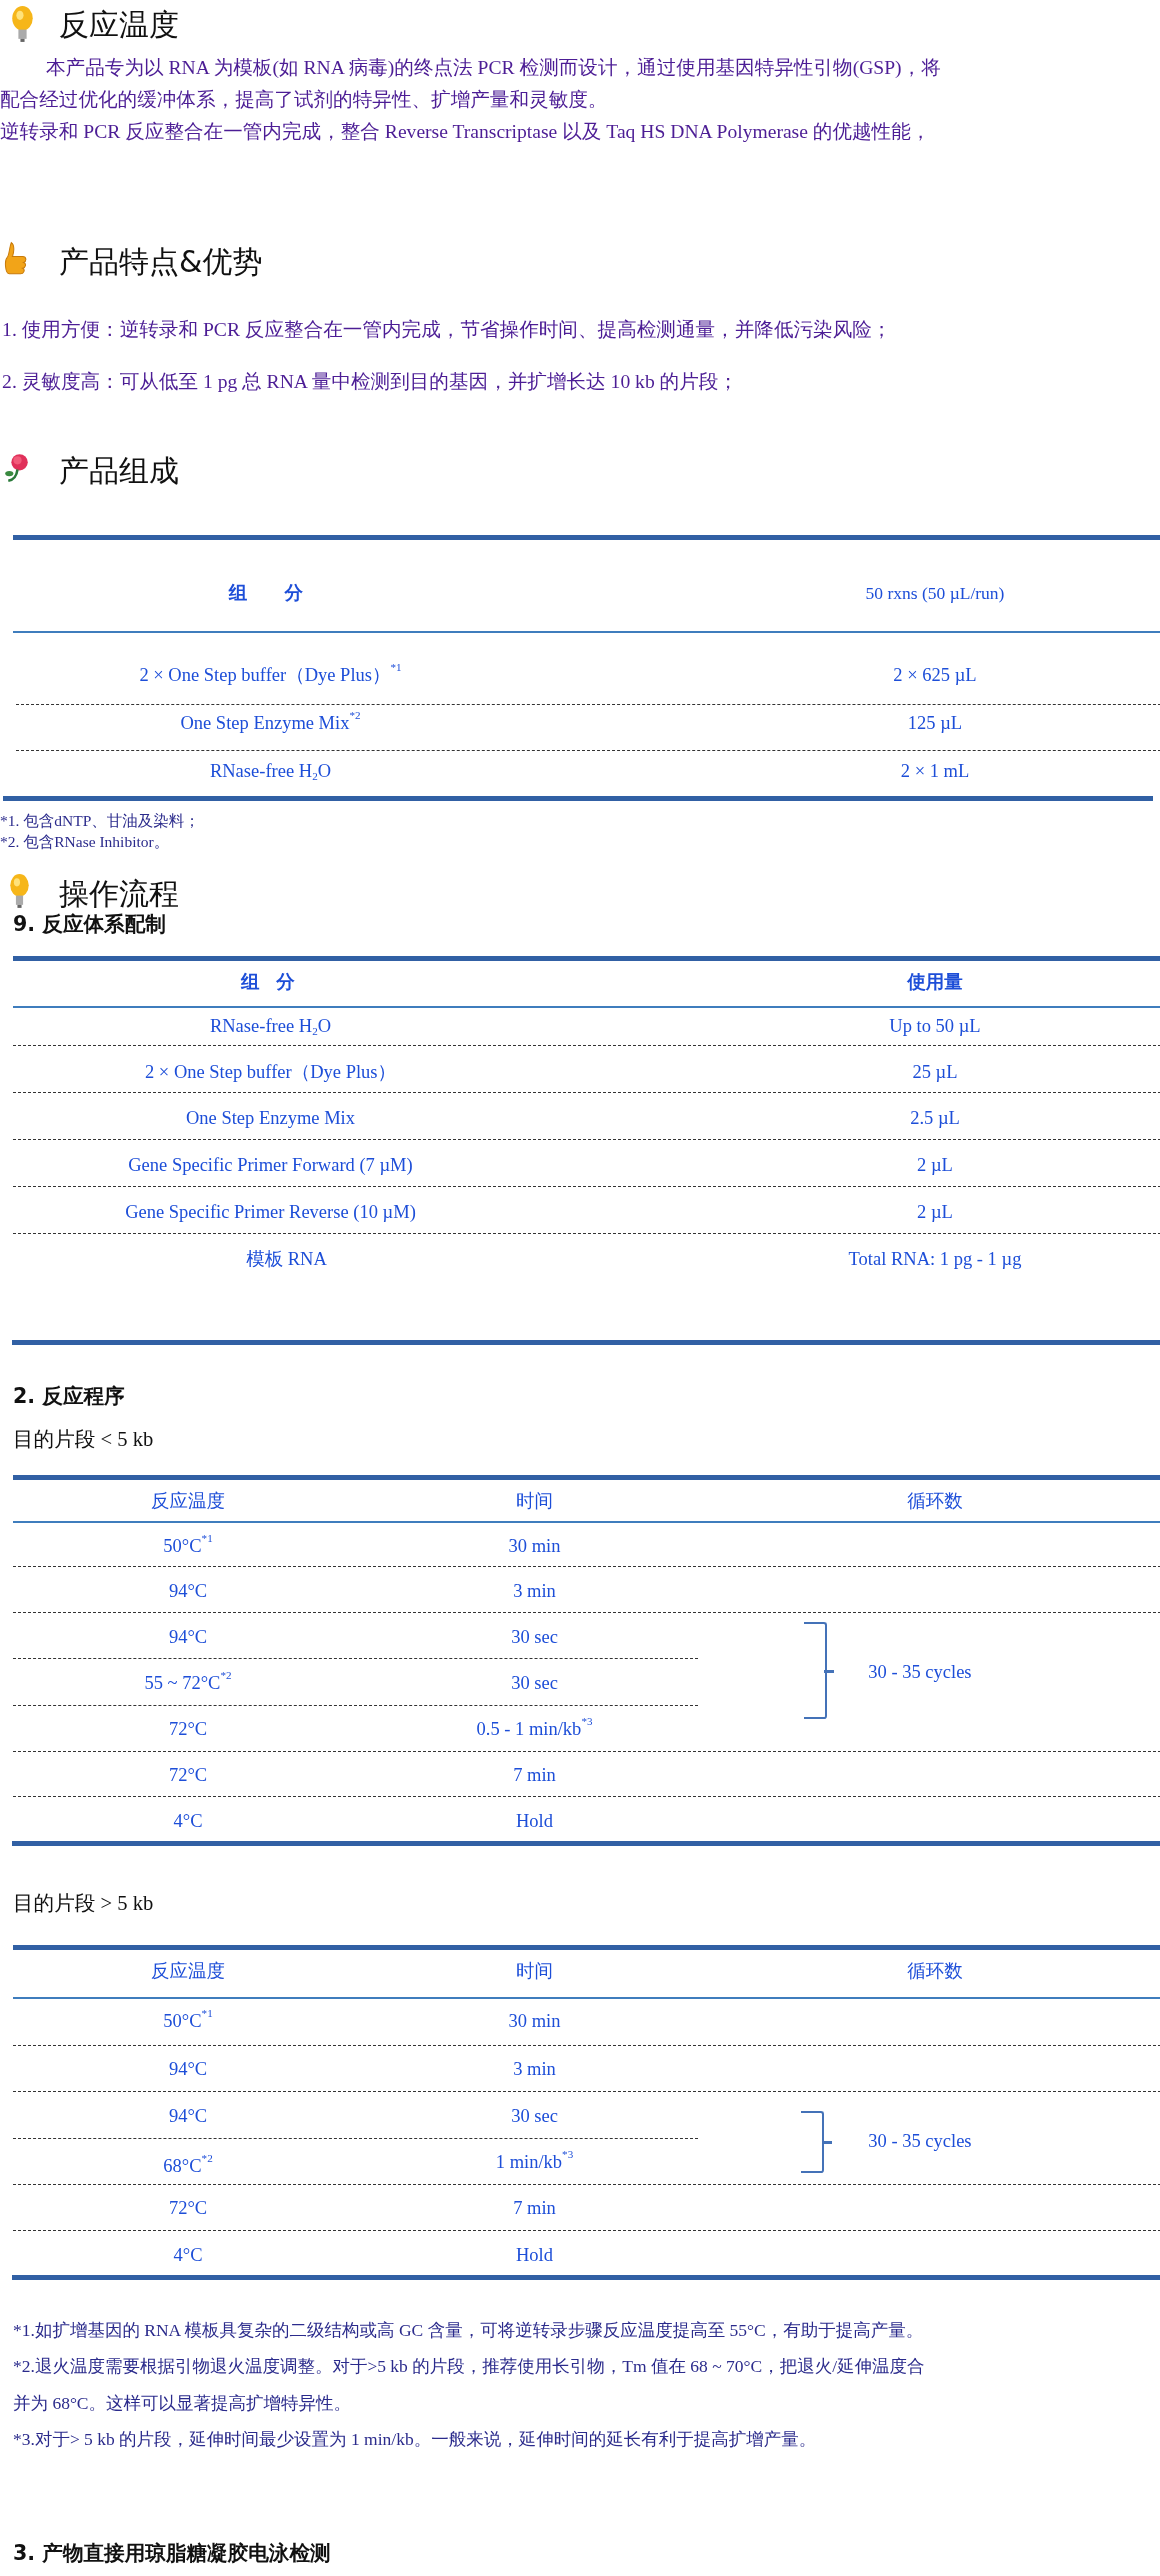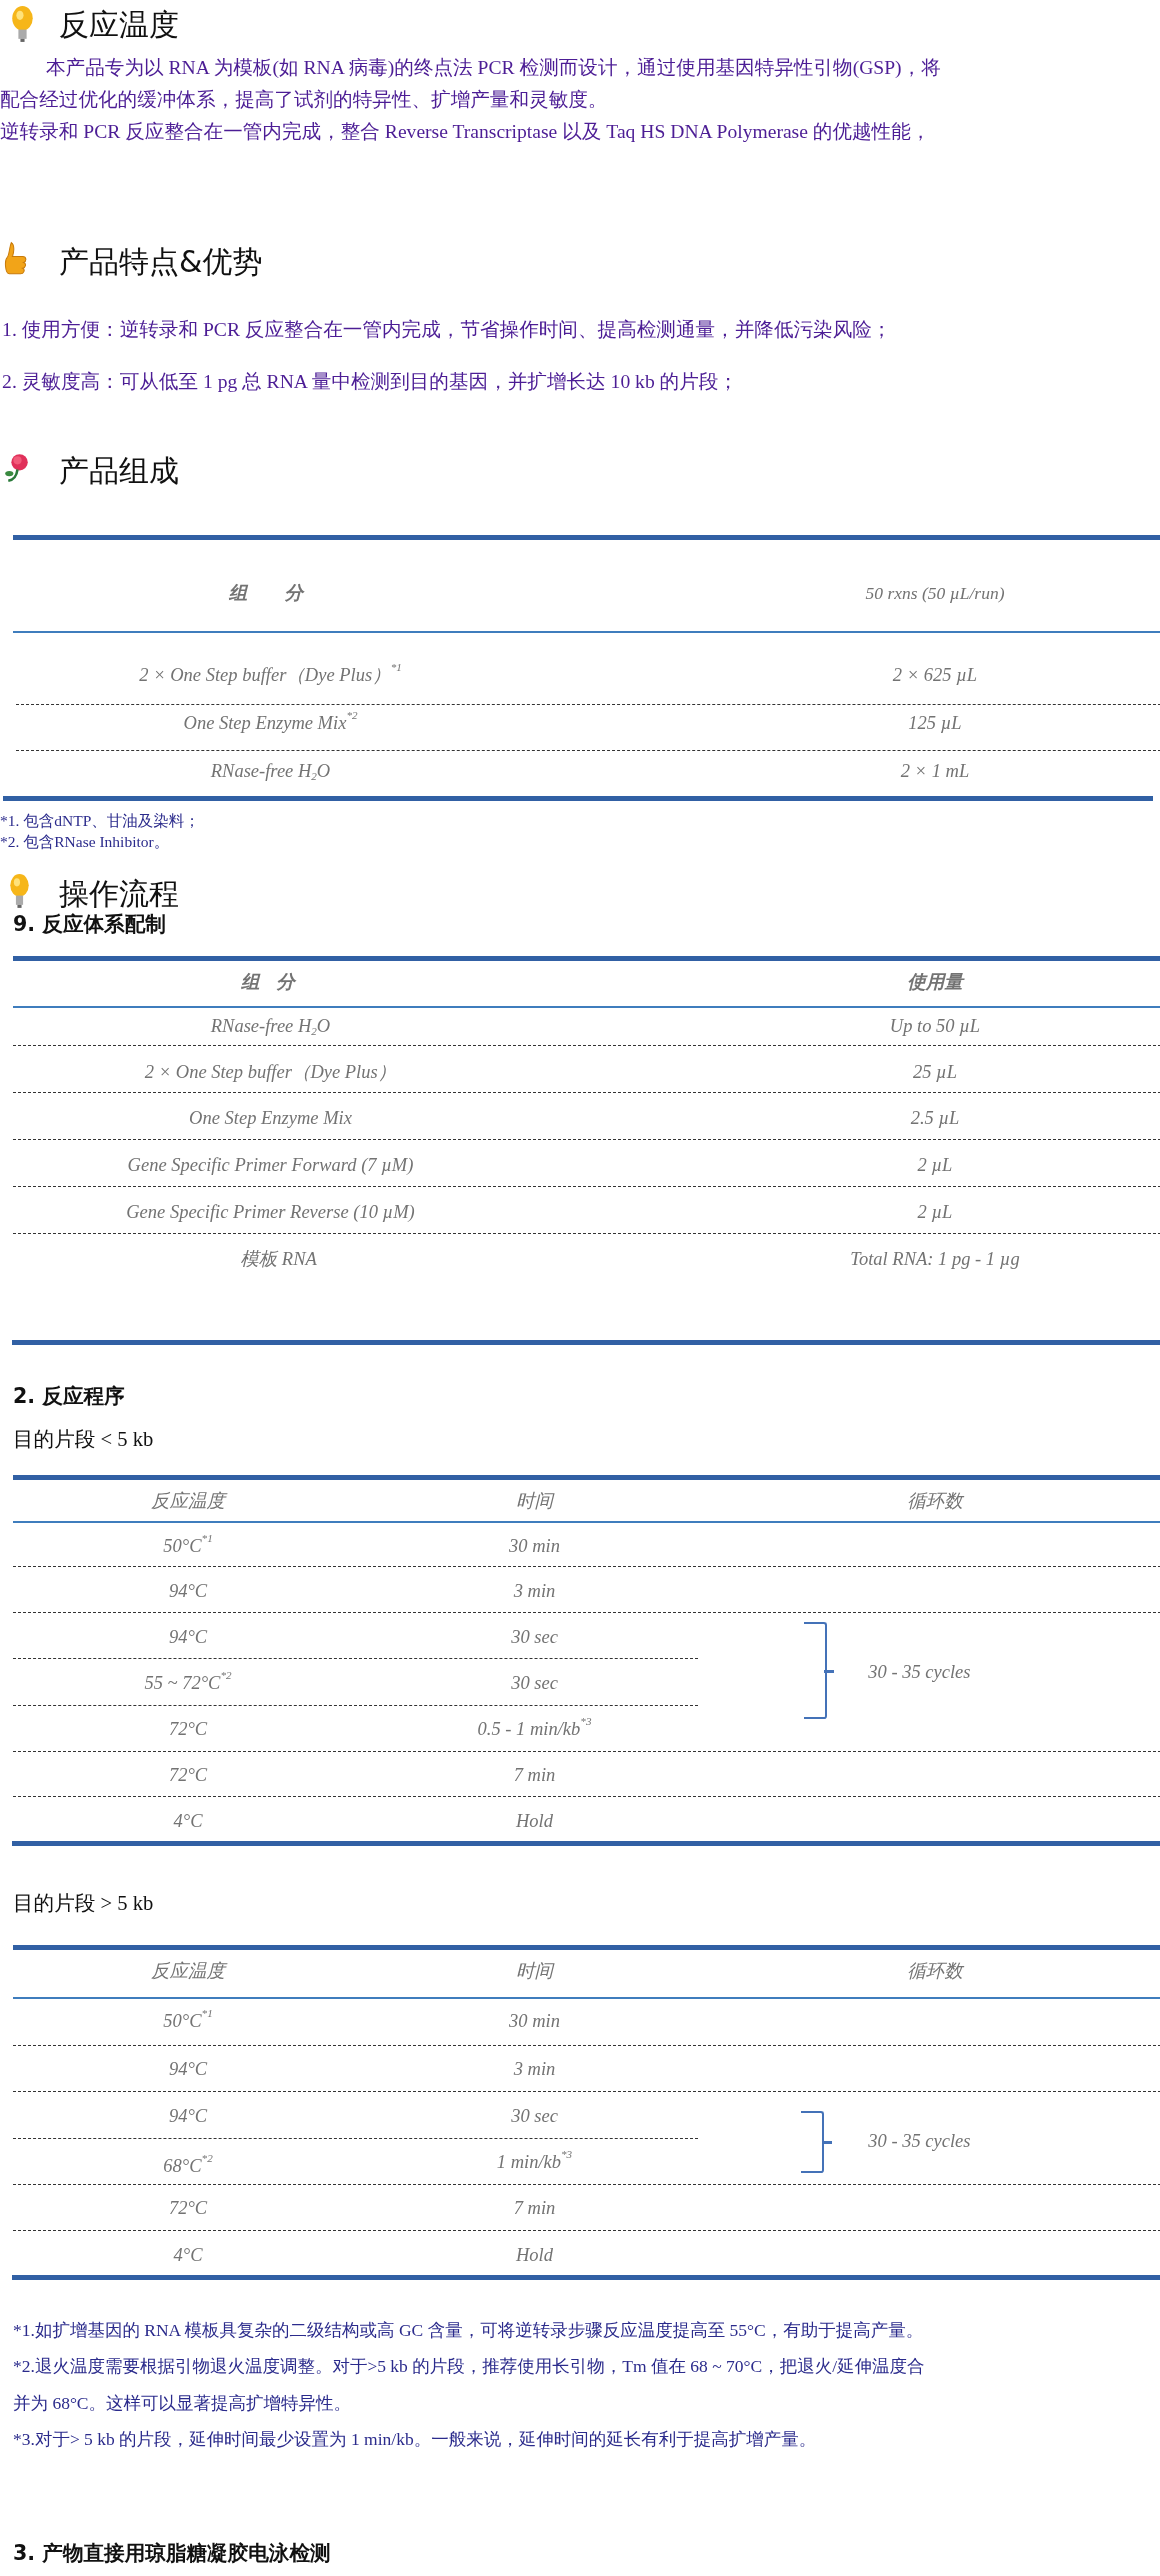--- a/index.html
+++ b/index.html
@@ -8,21 +8,21 @@
   .sec-title{position:absolute;left:59px;font-family:"DejaVu Sans","Liberation Sans",sans-serif;font-size:30px;line-height:36px;color:#111;white-space:nowrap;}
   .icon{position:absolute;width:31px;height:41px;}
   .para{position:absolute;left:0;width:1149px;font-size:19.6px;line-height:32px;color:#4c1d95;}
   .para .indent{padding-left:46px;}
   .sub-title{position:absolute;left:13px;font-family:"DejaVu Sans","Liberation Sans",sans-serif;font-weight:bold;font-size:20.6px;line-height:26px;color:#111;white-space:nowrap;}
   .plain-label{position:absolute;left:13px;font-size:20.6px;line-height:26px;color:#111;white-space:nowrap;}
   .tbl{position:absolute;left:13px;width:1148px;}
   .rule-thick{position:absolute;left:0;right:0;height:4.6px;background:#3160a4;}
   .rule-thin{position:absolute;left:0;right:0;height:1.5px;background:#3f7dbd;}
   .rule-dash{position:absolute;height:0;border-top:1.5px dashed #333;}
-  .cell{position:absolute;text-align:center;font-size:18.5px;line-height:26px;color:#737373;white-space:nowrap;font-style:italic;}
+  .cell{position:absolute;text-align:center;font-size:18.5px;line-height:26px;color:#1d4ed8;white-space:nowrap;}
   .hdr{font-family:"DejaVu Sans","Liberation Sans",sans-serif;font-weight:bold;font-size:18.5px;}
   .hdr-normal{font-family:"DejaVu Sans","Liberation Sans",sans-serif;font-size:18.5px;}
   sup{font-size:0.6em;vertical-align:0.9em;line-height:0;}
   sub{font-size:0.6em;vertical-align:-0.25em;line-height:0;}
   .fn{position:absolute;left:13px;font-size:17.5px;line-height:23px;color:#2b2b8c;white-space:nowrap;}
   .fn-small{position:absolute;left:0;font-size:15.5px;line-height:20.6px;color:#2b2b8c;white-space:nowrap;}
   .bracket{position:absolute;width:20.6px;border:2.6px solid #4472b8;border-left:none;border-radius:0 3.1px 3.1px 0;}
   .bracket-tip{position:absolute;width:10.3px;height:2.6px;background:#4472b8;}
 </style>
 </head>
@@ -115,21 +115,21 @@
   <div class="rule-dash" style="left:0;right:0;top:183px"></div>
 
   <div class="cell" style="left:0;width:515px;top:196px">Gene Specific Primer Forward (7 µM)</div>
   <div class="cell" style="left:711px;width:422px;top:196px">2 µL</div>
   <div class="rule-dash" style="left:0;right:0;top:230px"></div>
 
   <div class="cell" style="left:0;width:515px;top:243px">Gene Specific Primer Reverse (10 µM)</div>
   <div class="cell" style="left:711px;width:422px;top:243px">2 µL</div>
   <div class="rule-dash" style="left:0;right:0;top:277px"></div>
 
-  <div class="cell" style="left:8px;width:515px;top:290px">模板 RNA</div>
+  <div class="cell" style="left:16px;width:515px;top:290px">模板 RNA</div>
   <div class="cell" style="left:711px;width:422px;top:290px">Total RNA: 1 pg - 1 µg</div>
   <div class="rule-thick" style="top:384px;left:-1px"></div>
 </div>
 
 <div class="sub-title" style="top:1383px">2. 反应程序</div>
 <div class="plain-label" style="top:1426px">目的片段 &lt; 5 kb</div>
 
 <div class="tbl" style="top:1475px">
   <div class="rule-thick" style="top:0"></div>
   <div class="cell hdr-normal" style="left:0;width:350px;top:13px">反应温度</div>

